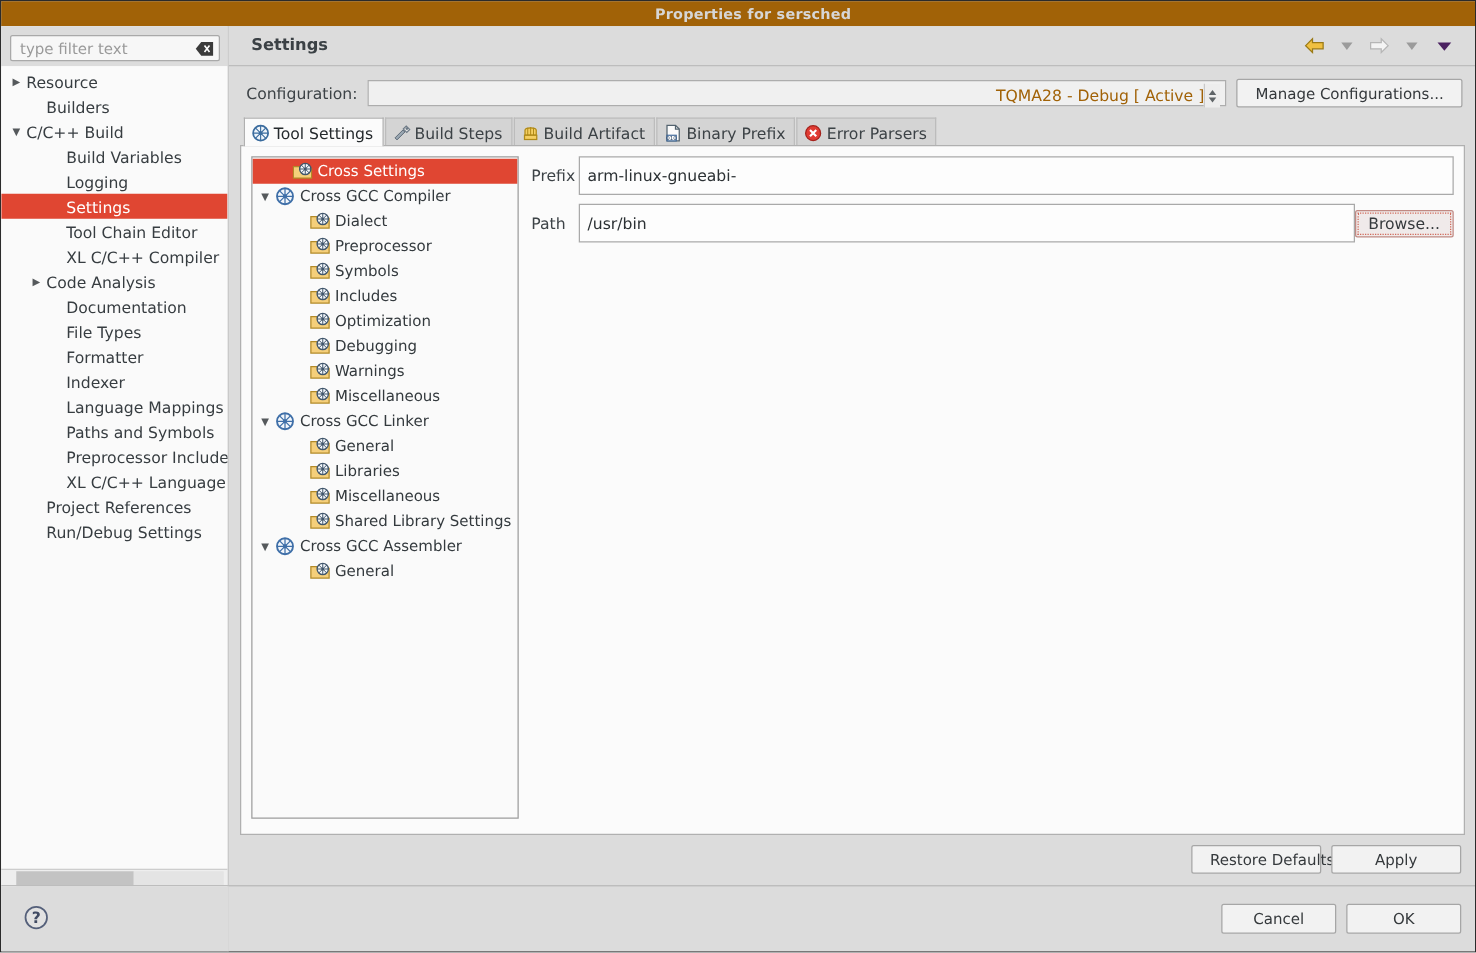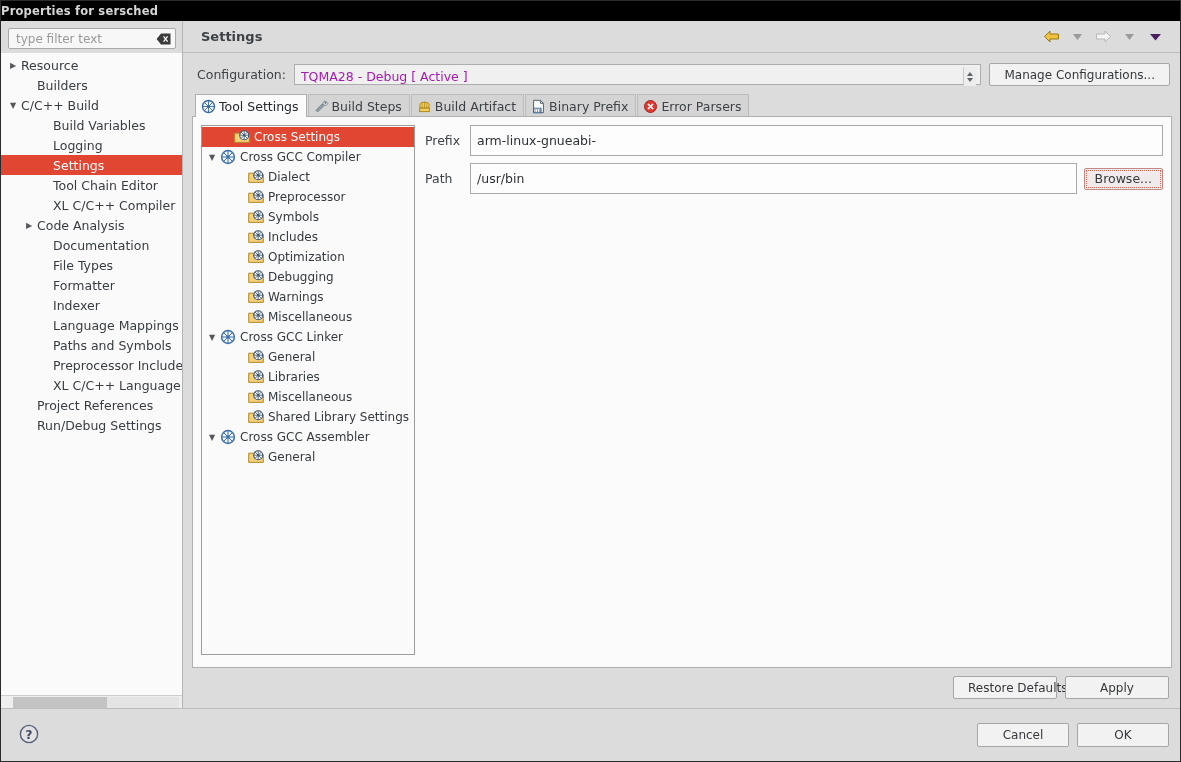--- a/index.html
+++ b/index.html
@@ -16,27 +16,29 @@
   #app {
     position: relative;
     width: 1181px; height: 762px;
     background: #dcdcdc;
     border: 1px solid #2b2b2b;
   }
 
   
   .titlebar {
     height: 20px;
-    background: #000000;
+    background: #a16207;
     color: #d6d6d6;
     font-size: 11.5px;
     font-weight: bold;
     display: flex;
     align-items: center;
+    justify-content: center;
     letter-spacing: .2px;
+    padding-left: 24px;
   }
 
   
   .body-split {
     position: absolute;
     top: 20px; left: 0; right: 0; bottom: 0;
     display: flex;
   }
 
   
@@ -161,22 +163,23 @@
   .config-label { font-size: 12.5px; color: #3d4347; }
   .combo {
     flex: 1;
     height: 21px;
     background: #f0f0f0;
     border: 1px solid #adadad;
     display: flex;
     align-items: center;
     padding: 4px 4px 0 6px;
     font-size: 12.5px;
-    color: #a21caf;
+    color: #a16207;
     position: relative;
+    text-align: right;
   }
   .combo .val { flex: 1; }
   .spinner {
     width: 13px; height: 19px;
     display: flex; flex-direction: column;
     align-items: center; justify-content: center;
     border-left: 1px solid #c9c9c9;
     background: #ededed;
     gap: 2px;
   }
@@ -272,21 +275,20 @@
   
   .formcol {
     flex: 1;
     padding-left: 10px;
     min-width: 0;
   }
   .formrow {
     display: flex;
     align-items: center;
     margin-bottom: 7px;
-    gap: 7px;
   }
   .flabel {
     width: 38px;
     flex: 0 0 38px;
     font-size: 12.5px;
     color: #3d4347;
   }
   .ftext {
     flex: 1;
     height: 31px;

